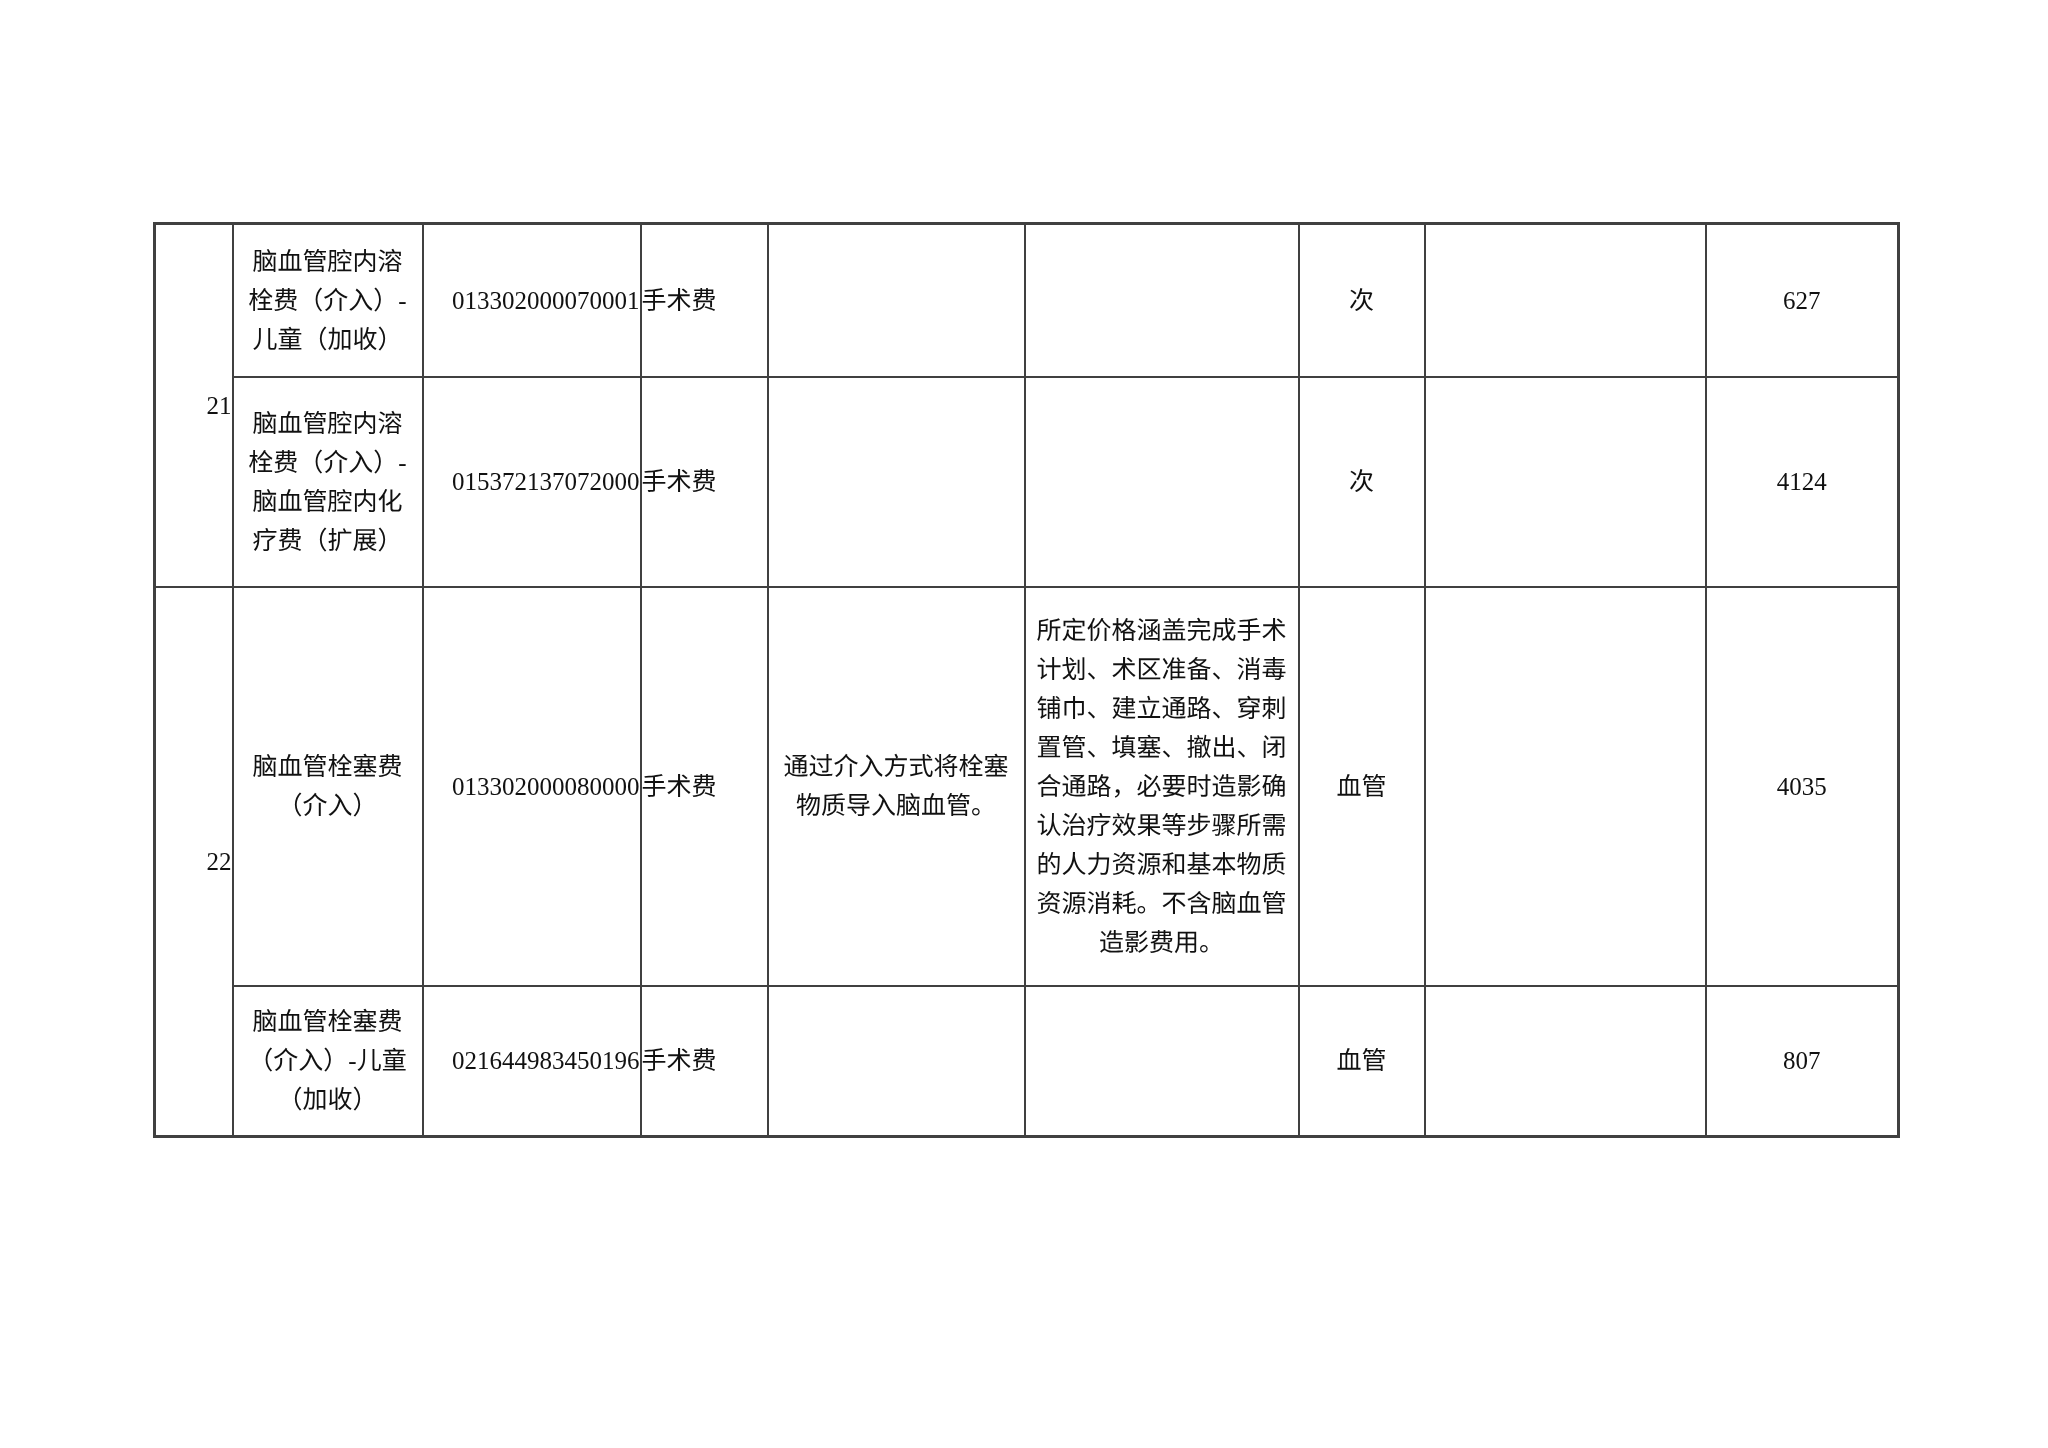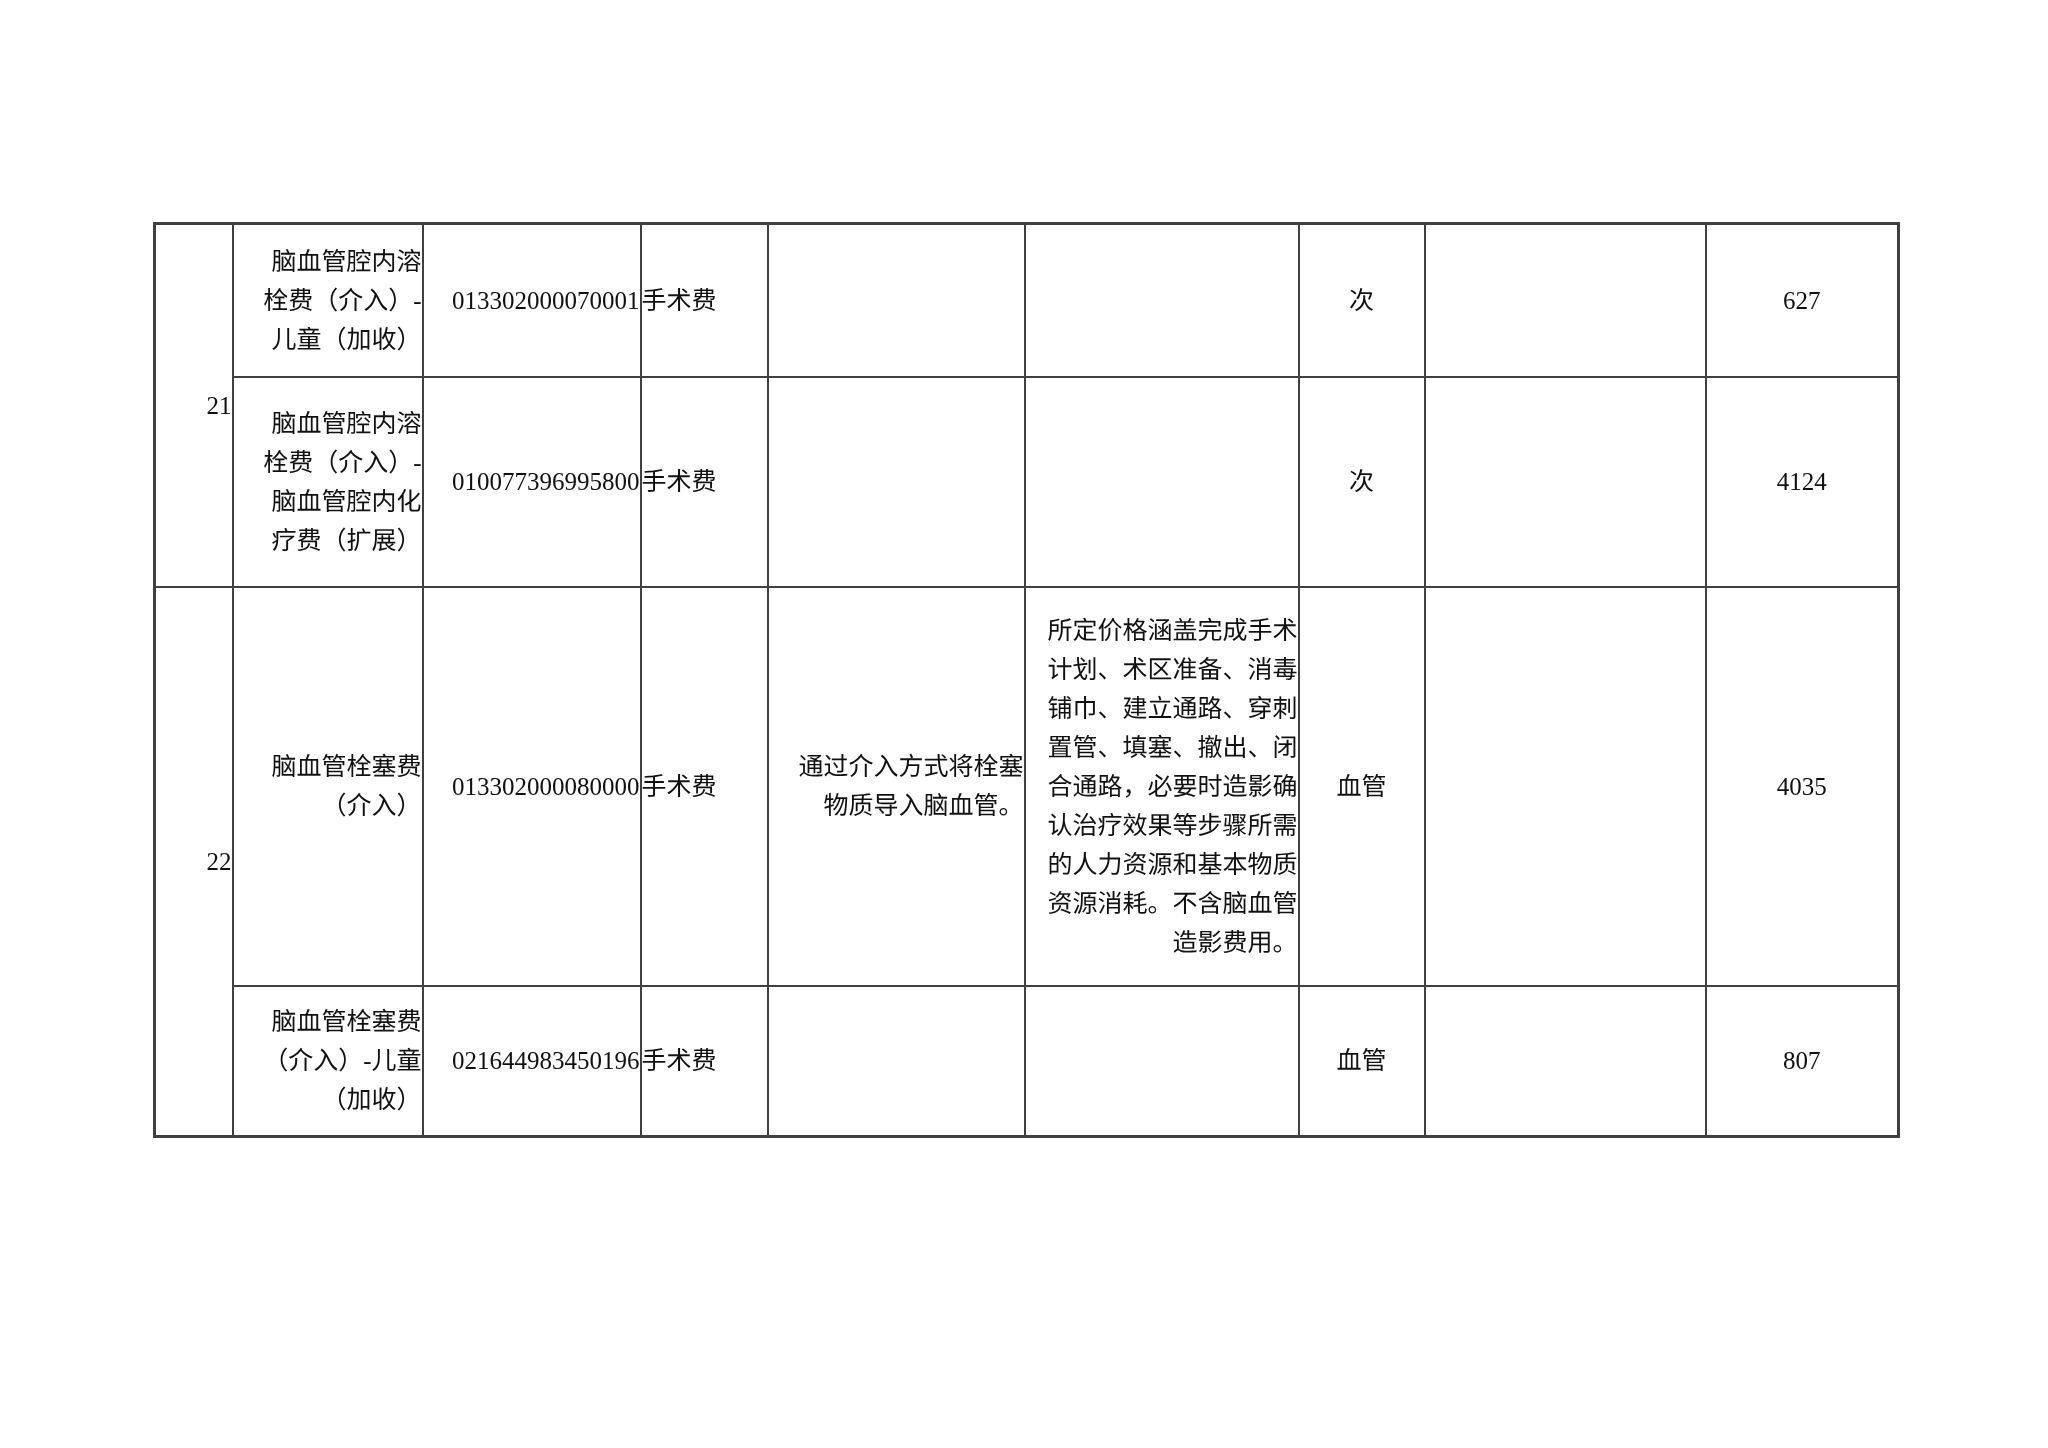--- a/index.html
+++ b/index.html
@@ -39,21 +39,21 @@
     padding: 0;
     overflow: hidden;
     word-break: break-all;
   }
   td.c-seq   { text-align: right; }
   td.c-code  { text-align: right; }
   td.c-cat   { text-align: left; }
   td.c-unit  { text-align: center; }
   td.c-price { text-align: center; margin-left: 16px; }
   td.c-name, td.c-desc, td.c-note {
-    text-align: right;
+    text-align: center;
     padding: 0 10px;
     white-space: pre-line;
   }
   tr.r1 { height: 153px; }
   tr.r2 { height: 210px; }
   tr.r3 { height: 399px; }
   tr.r4 { height: 151px; }
 </style>
 </head>
 <body>
@@ -83,21 +83,21 @@
         <td class="c-note"></td>
         <td class="c-unit">次</td>
         <td class="c-extra"></td>
         <td class="c-price">627</td>
       </tr>
       <tr class="r2">
         <td class="c-name">脑血管腔内溶
 栓费（介入）-
 脑血管腔内化
 疗费（扩展）</td>
-        <td class="c-code">010077396995800</td>
+        <td class="c-code">015372137072000</td>
         <td class="c-cat">手术费</td>
         <td class="c-desc"></td>
         <td class="c-note"></td>
         <td class="c-unit">次</td>
         <td class="c-extra"></td>
         <td class="c-price">4124</td>
       </tr>
       <tr class="r3">
         <td class="c-seq" rowspan="2">22</td>
         <td class="c-name">脑血管栓塞费

